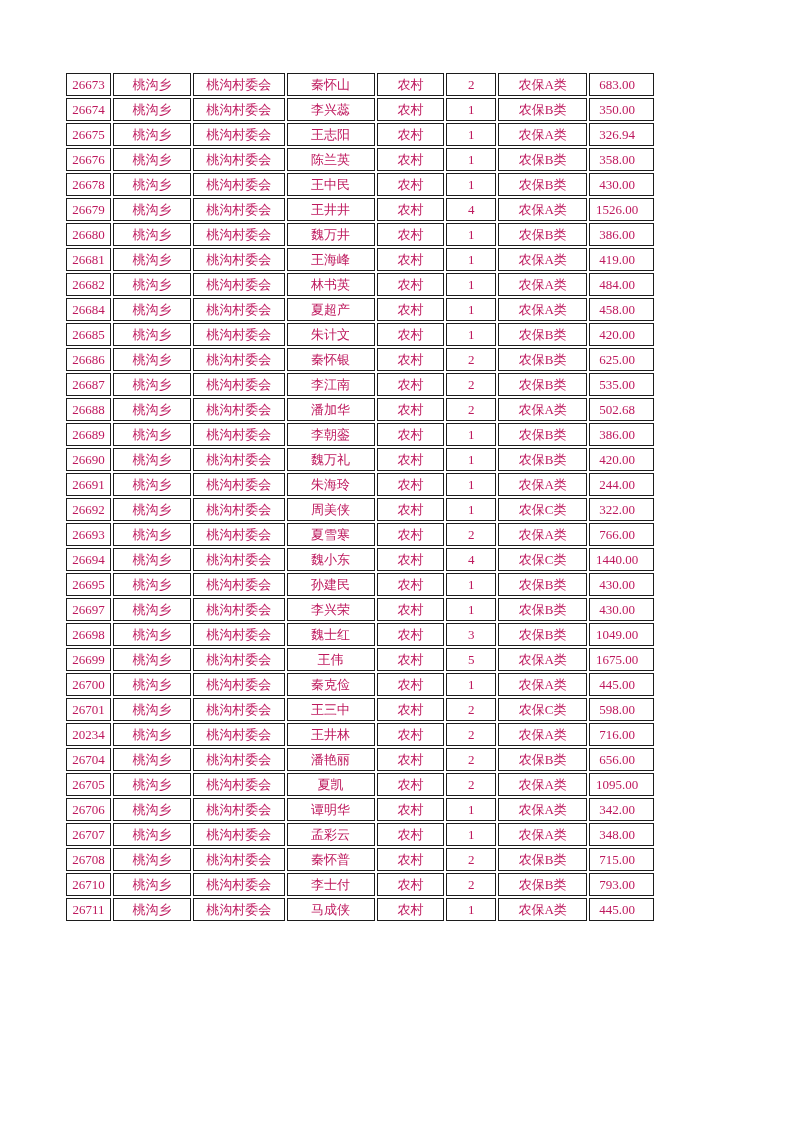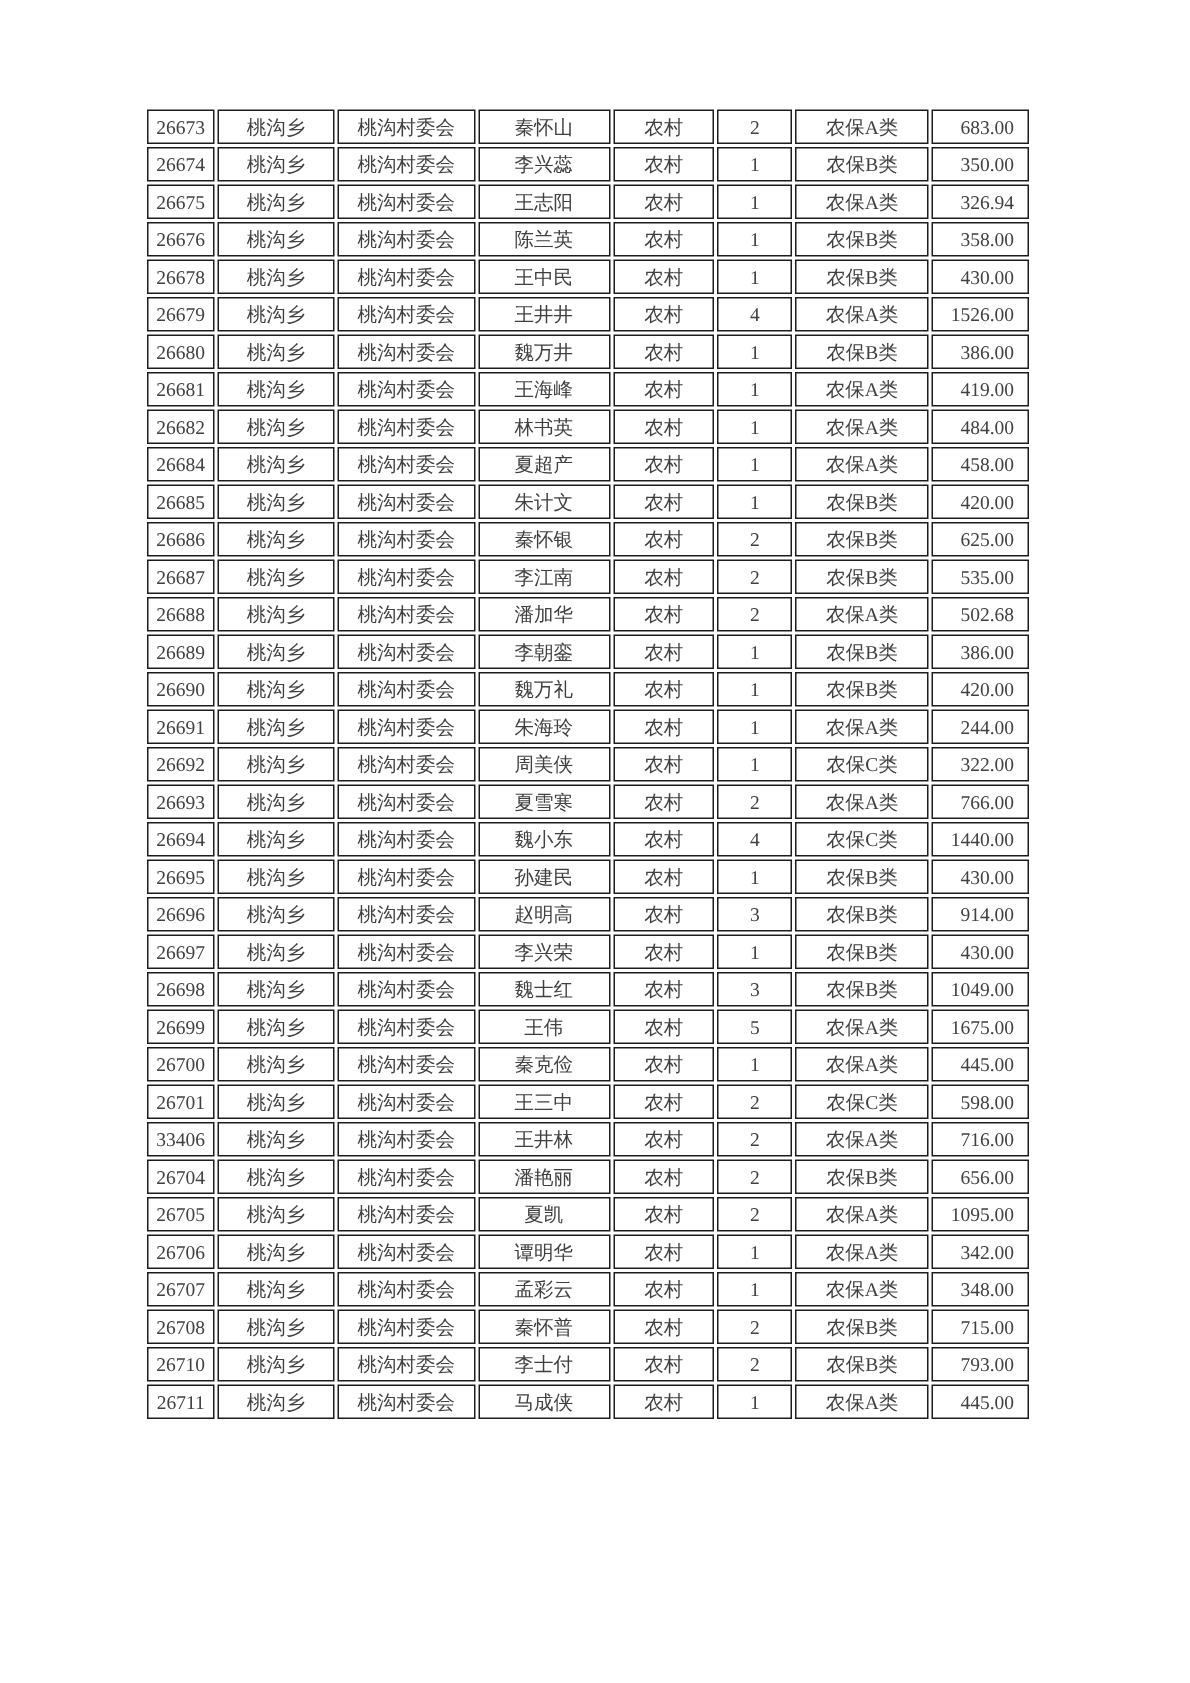--- a/index.html
+++ b/index.html
@@ -7,22 +7,21 @@
     padding: 0;
     background: #ffffff;
   }
   .page {
     position: relative;
     width: 656px;
     height: 1122px;
     background: #ffffff;
     overflow: hidden;
     font-family: "Liberation Serif", "DejaVu Serif", serif;
-    color: #404040;
-    margin-left: 32px;
+    color: #be185d;
   }
   table.roster {
     position: absolute;
     left: 64px;
     top: 71px;
     border-collapse: separate;
     border-spacing: 2px;
     table-layout: fixed;
   }
   table.roster td {
@@ -31,21 +30,20 @@
     height: 23px;
     padding: 0;
     font-size: 13px;
     line-height: 21px;
     text-align: center;
     vertical-align: middle;
     white-space: nowrap;
     overflow: hidden;
   }
   table.roster td.c-amount {
-    text-align: right;
     padding-right: 9px;
   }
   col.c-id       { width: 46px; }
   col.c-township { width: 82px; }
   col.c-village  { width: 94px; }
   col.c-name     { width: 93px; }
   col.c-residence{ width: 72px; }
   col.c-count    { width: 54px; }
   col.c-category { width: 93px; }
   col.c-amount   { width: 66px; }
@@ -292,30 +290,20 @@
       <td class="c-id">26695</td>
       <td class="c-township">桃沟乡</td>
       <td class="c-village">桃沟村委会</td>
       <td class="c-name">孙建民</td>
       <td class="c-residence">农村</td>
       <td class="c-count">1</td>
       <td class="c-category">农保B类</td>
       <td class="c-amount">430.00</td>
     </tr>
 
-    <tr>
-      <td class="c-id">26696</td>
-      <td class="c-township">桃沟乡</td>
-      <td class="c-village">桃沟村委会</td>
-      <td class="c-name">赵明高</td>
-      <td class="c-residence">农村</td>
-      <td class="c-count">3</td>
-      <td class="c-category">农保B类</td>
-      <td class="c-amount">914.00</td>
-    </tr>
 
     <tr>
       <td class="c-id">26697</td>
       <td class="c-township">桃沟乡</td>
       <td class="c-village">桃沟村委会</td>
       <td class="c-name">李兴荣</td>
       <td class="c-residence">农村</td>
       <td class="c-count">1</td>
       <td class="c-category">农保B类</td>
       <td class="c-amount">430.00</td>
@@ -360,21 +348,21 @@
       <td class="c-village">桃沟村委会</td>
       <td class="c-name">王三中</td>
       <td class="c-residence">农村</td>
       <td class="c-count">2</td>
       <td class="c-category">农保C类</td>
       <td class="c-amount">598.00</td>
     </tr>
 
 
     <tr>
-      <td class="c-id">33406</td>
+      <td class="c-id">20234</td>
       <td class="c-township">桃沟乡</td>
       <td class="c-village">桃沟村委会</td>
       <td class="c-name">王井林</td>
       <td class="c-residence">农村</td>
       <td class="c-count">2</td>
       <td class="c-category">农保A类</td>
       <td class="c-amount">716.00</td>
     </tr>
 
     <tr>

